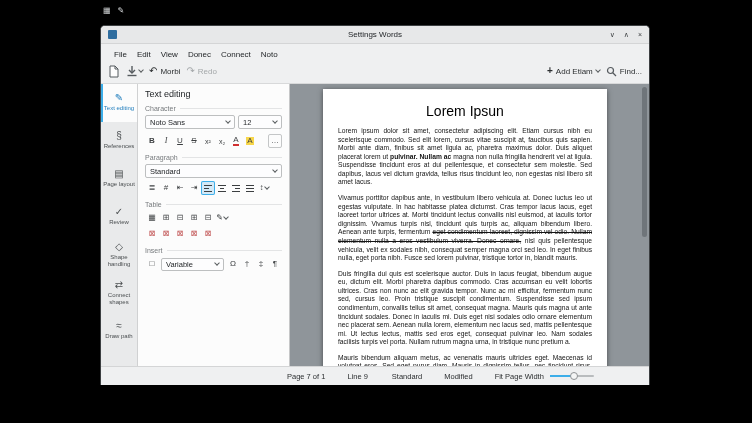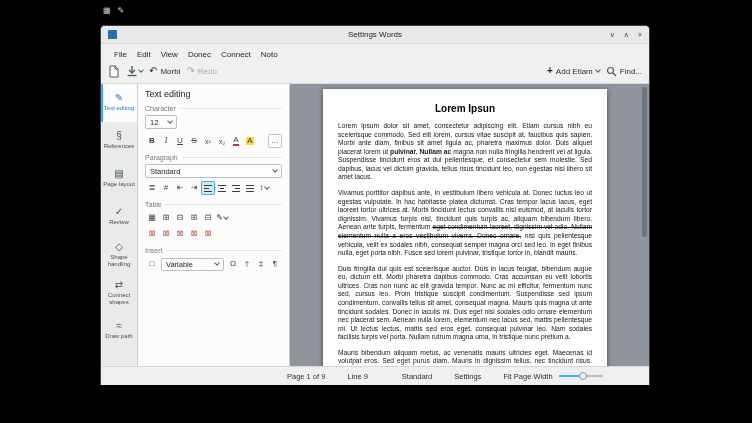--- a/index.html
+++ b/index.html
@@ -28,51 +28,51 @@
   .side-tab .t-lb{font-size:6px;text-align:center;line-height:1.2}
   .side-tab.selected{background:#fcfcfc;color:#1f7dbd}
   .side-tab.selected::before{content:"";position:absolute;left:0;top:0;bottom:0;width:2px;background:#3daee9}
   .options{width:152px;background:#fcfcfc;border-right:1px solid #c6c7c8;padding:5px 7px;overflow:hidden;flex:none}
   .opt-title{font-size:9px;color:#232629;margin-bottom:5px}
   .sec-label{display:flex;align-items:center;gap:4px;font-size:7px;color:#777b7e;margin:6px 0 3px}
   .sec-label::after{content:"";flex:1;height:1px;background:#e3e4e5}
   .dd{height:14px;border:1px solid #bdbfc0;border-radius:2px;background:#fdfdfe;display:flex;align-items:center;justify-content:space-between;padding:0 4px;font-size:7.5px;color:#232629;margin-bottom:3px}
   .row{display:flex;gap:3px}
   .row .grow{flex:1}
-  .dd.size{width:32px}
+  .dd.size{width:44px}
   .dd.var{width:68px;height:13px;margin:0 2px 0 2px}
   .ibrow{display:flex;align-items:center;margin:2px 0}
   .ib{min-width:14px;height:14px;display:flex;align-items:center;justify-content:center;border-radius:2px;color:#3c3f41;font-size:8px;gap:1px}
   .ib .gl{line-height:1}
   .ib.active{background:#d3e9f7;box-shadow:inset 0 0 0 1px #3daee9}
   .ib.g-bold .gl{font-weight:bold}
   .ib.g-italic .gl{font-style:italic;font-family:"Liberation Serif",serif}
   .ib.g-underline .gl{text-decoration:underline}
   .ib.g-strike .gl{text-decoration:line-through}
   .ib.g-small .gl{font-size:7px}
   .ib.g-fontcolor .gl{border-bottom:2px solid #d03030}
   .ib.g-highlight .gl{background:#f7d64a;padding:0 1px}
   .ib.g-red .gl{color:#c05050}
   .ib.g-more{margin-left:auto;border:1px solid #c4c6c7}
   .bars{display:flex;flex-direction:column;gap:2px;width:8px}
   .bars i{height:1px;background:#3c3f41;width:100%;display:block}
   .bars.left{align-items:flex-start}.bars.center{align-items:center}.bars.right{align-items:flex-end}
   .bars.left i:nth-child(2),.bars.center i:nth-child(2),.bars.right i:nth-child(2){width:62%}
   .canvas{flex:1;background:#8f959a;position:relative;overflow:hidden}
   .page{position:absolute;left:33px;top:5px;width:284px;height:330px;background:#fff;box-shadow:0 1px 5px rgba(0,0,0,.5);padding:12px 15px}
-  .doc-title{font-size:10px;font-weight:bold;text-align:center;color:#000;margin:2px 0 8px}
+  .doc-title{font-size:14px;font-weight:normal;text-align:center;color:#000;margin:2px 0 8px}
   .doc-para{font-size:6.7px;line-height:1.28;text-align:justify;color:#141414;margin-bottom:7px}
   .seg-bold{font-weight:bold}
   .seg-strike{text-decoration:line-through}
   .vscroll{position:absolute;top:2px;bottom:2px;right:1px;width:7px}
   .vscroll .thumb{position:absolute;top:1px;left:1px;width:5px;height:150px;background:#6f757a;border-radius:3px}
   .statusbar{height:19px;background:#eff0f1;border-top:1px solid #d4d5d6;display:flex;align-items:center;font-size:7.5px;color:#2b2e30;padding:0 8px;flex:none}
   .sb-spacer{width:178px}
   .sb-item{margin-right:22px;white-space:nowrap}
-  .sb-item.wide{margin-right:34px}
+  .sb-item.wide{margin-right:24px}
   .slider{position:relative;width:44px;height:10px;display:flex;align-items:center;margin-left:2px}
   .slider .track{width:100%;height:2px;background:#b9bcbe;border-radius:1px;position:relative}
   .slider .fill{position:absolute;left:0;top:0;bottom:0;width:55%;background:#3daee9}
   .knob{position:absolute;left:55%;top:50%;transform:translate(-50%,-50%);width:8px;height:8px;border-radius:50%;background:#f4f5f5;border:1px solid #8e9294}
 </style>
 </head>
 <body>
 
 <div class="panel-icons">
     <span>▦</span>
@@ -169,20 +169,24 @@
         </div>
       </div>
 
     <div class="options">
       <div class="opt-title">Text editing</div>
 
       <div class="sec-label">
           <span>Character</span>
         </div>
       <div class="row">
+        <div class="dd grow">
+          <span>Noto Sans</span>
+          <span class="chev"></span>
+        </div>
         <div class="dd size">
           <span>12</span>
           <span class="chev"></span>
         </div>
       </div>
       <div class="ibrow">
           <span class="ib g-bold">
             <span class="gl">B</span>
           </span>
           <span class="ib g-italic">
@@ -348,24 +352,24 @@
           </div>
       </div>
       <div class="vscroll">
         <div class="thumb"></div>
       </div>
     </div>
   </div>
 
   <div class="statusbar">
     <div class="sb-spacer"></div>
-    <span class="sb-item">Page 1 of 9</span>
+    <span class="sb-item">Page 7 of 1</span>
     <span class="sb-item wide">Line 9</span>
     <span class="sb-item">Standard</span>
-    <span class="sb-item">Settings</span>
+    <span class="sb-item">Modified</span>
     <span class="sb-item" style="margin-right:4px">Fit Page Width</span>
     <div class="slider">
       <div class="track">
           <div class="fill"></div>
         </div>
       <div class="knob"></div>
     </div>
   </div>
 </div>
 

